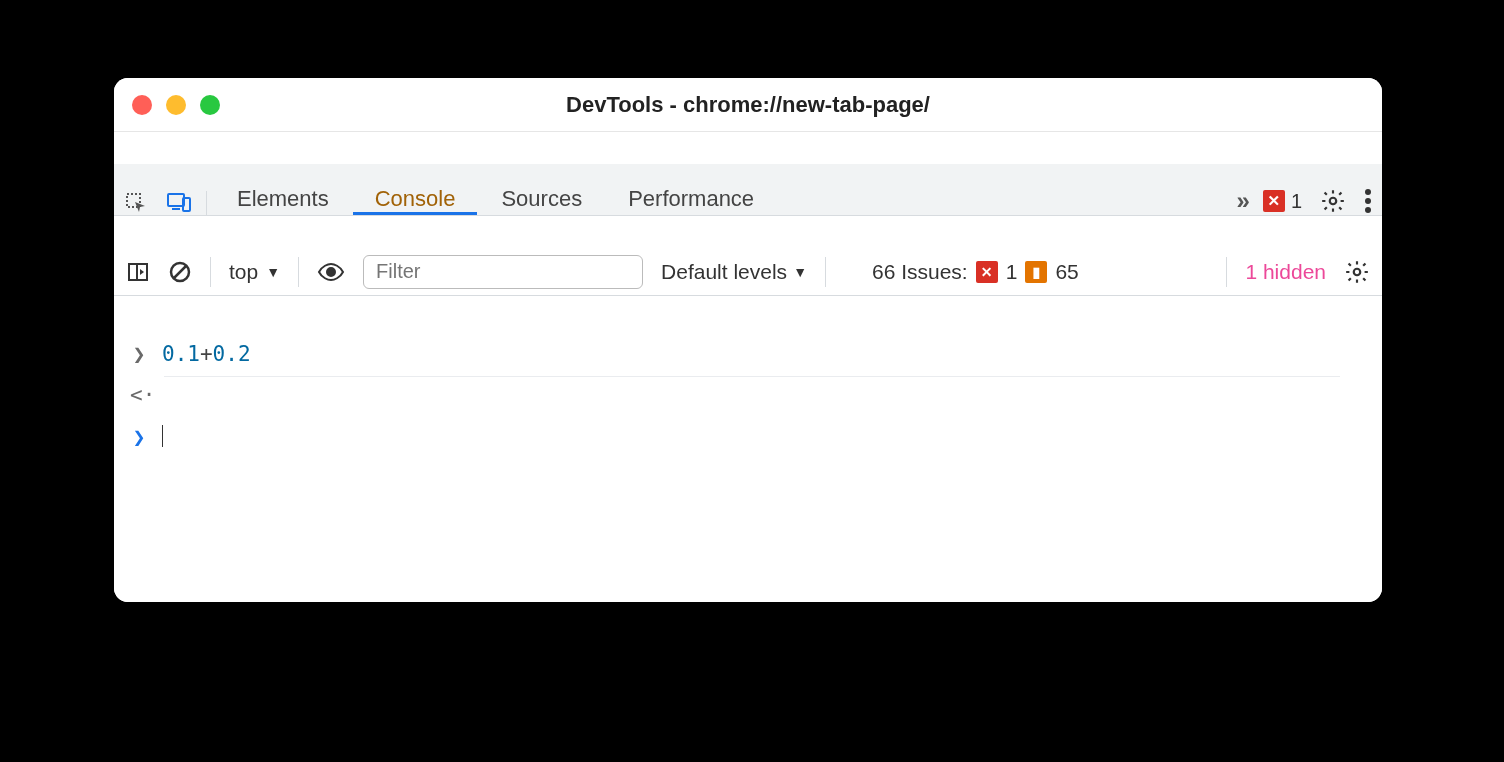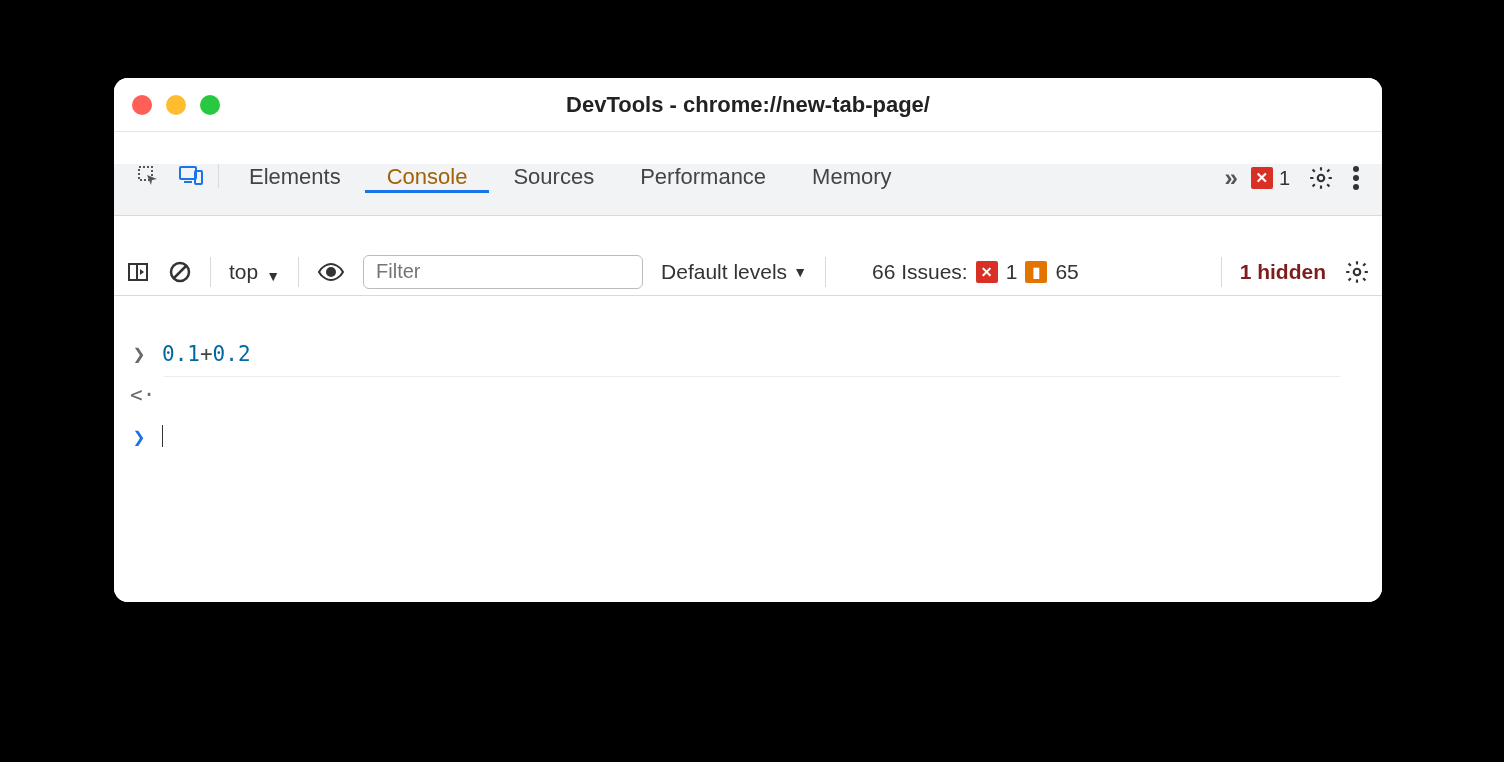--- a/index.html
+++ b/index.html
@@ -46,22 +46,22 @@
     text-align: center;
     font-size: 22px; font-weight: 600; color: #222;
     pointer-events: none;
   }
   
   .tabsbar {
     height: 52px;
     background: #f1f3f4;
     border-bottom: 1px solid #d7dbdf;
     display: flex;
-    align-items: flex-start;
-    padding: 0 22px;
+    align-items: flex-end;
+    padding: 0 10px;
   }
   .tabsbar .icons-left {
     display: flex; align-items: center; gap: 18px;
     padding-right: 14px; margin-right: 8px;
     border-right: 1px solid #d7dbdf;
   }
   .tabs { display: flex; align-items: stretch; gap: 2px; }
   .tab {
     padding: 0 22px; display: flex; align-items: center;
     font-size: 22px; color: #444;
@@ -87,34 +87,34 @@
   .consolebar {
     height: 48px;
     border-bottom: 1px solid #d7dbdf;
     display: flex; align-items: center;
     padding: 0 12px;
     gap: 18px;
     font-size: 21px;
     color: #333;
   }
   .vdiv { width:1px; height:30px; background:#d7dbdf; }
-  .context { display:flex; align-items:flex-end; gap:8px; }
+  .context { display:flex; align-items:center; gap:8px; }
   .context .tri { font-size: 14px; }
   .filter {
     width: 280px; height: 34px;
     border: 1px solid #bbb; border-radius: 6px;
     padding: 0 12px; font-size: 20px; color: #888;
     background:#fff;
   }
   .levels { display:flex; align-items:center; gap:6px; }
   .issues { display:flex; align-items:center; gap:8px;margin-left:28px; }
   .issues .sq { width:22px; height:22px; display:flex; align-items:center; justify-content:center; color:#fff; font-size:14px; font-weight:700; border-radius:2px; }
   .issues .sq.err { background:#d93025; }
   .issues .sq.warn { background:#e37400; }
-  .hidden-count { color:#7f1d1d;font-weight:bold; }
+  .hidden-count { color:#ec4899; }
   .spacer { flex: 1; }
   
   .console-body {
     flex: 1; background:#fff;
     font-family: ui-monospace, Menlo, Consolas, monospace;
     font-size: 21px;
     padding-top: 6px;
   }
   .row {
     display:flex; align-items:flex-start; gap:14px;
@@ -169,23 +169,20 @@
         </div>
       <div class="tab active">
           <span>Console</span>
         </div>
       <div class="tab">
           <span>Sources</span>
         </div>
       <div class="tab">
           <span>Performance</span>
         </div>
-      <div class="tab">
-          <span>Memory</span>
-        </div>
     </div>
     <div class="right">
       <span class="chevrons icon-btn">»</span>
       <span class="badge-err">
         <span class="sq">✕</span>
         <span>1</span>
       </span>
       <span class="icon-btn">
         <svg width="26" height="26" viewBox="0 0 24 24" fill="none" stroke="#333" stroke-width="2">
           <circle cx="12" cy="12" r="3"></circle>

